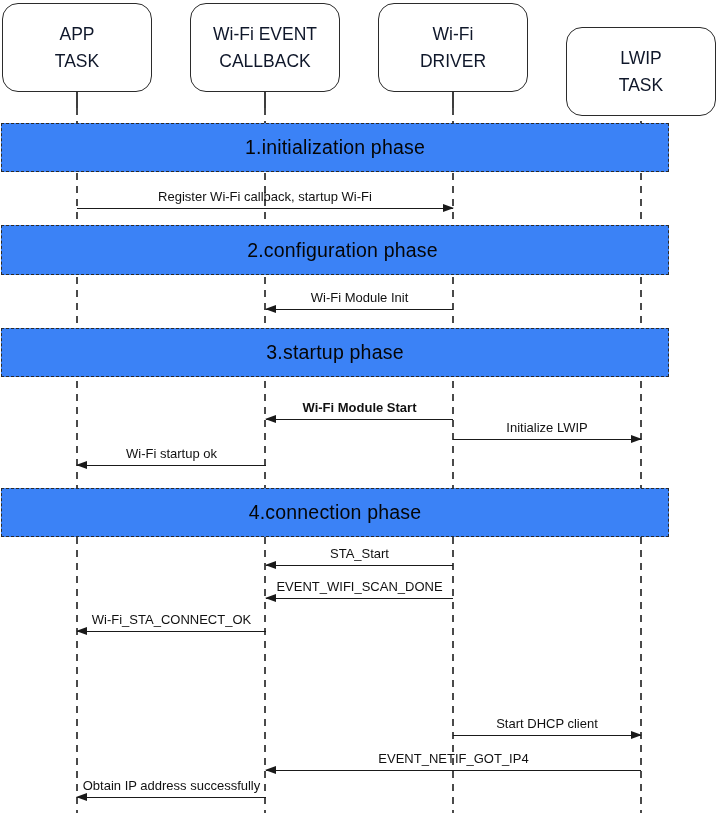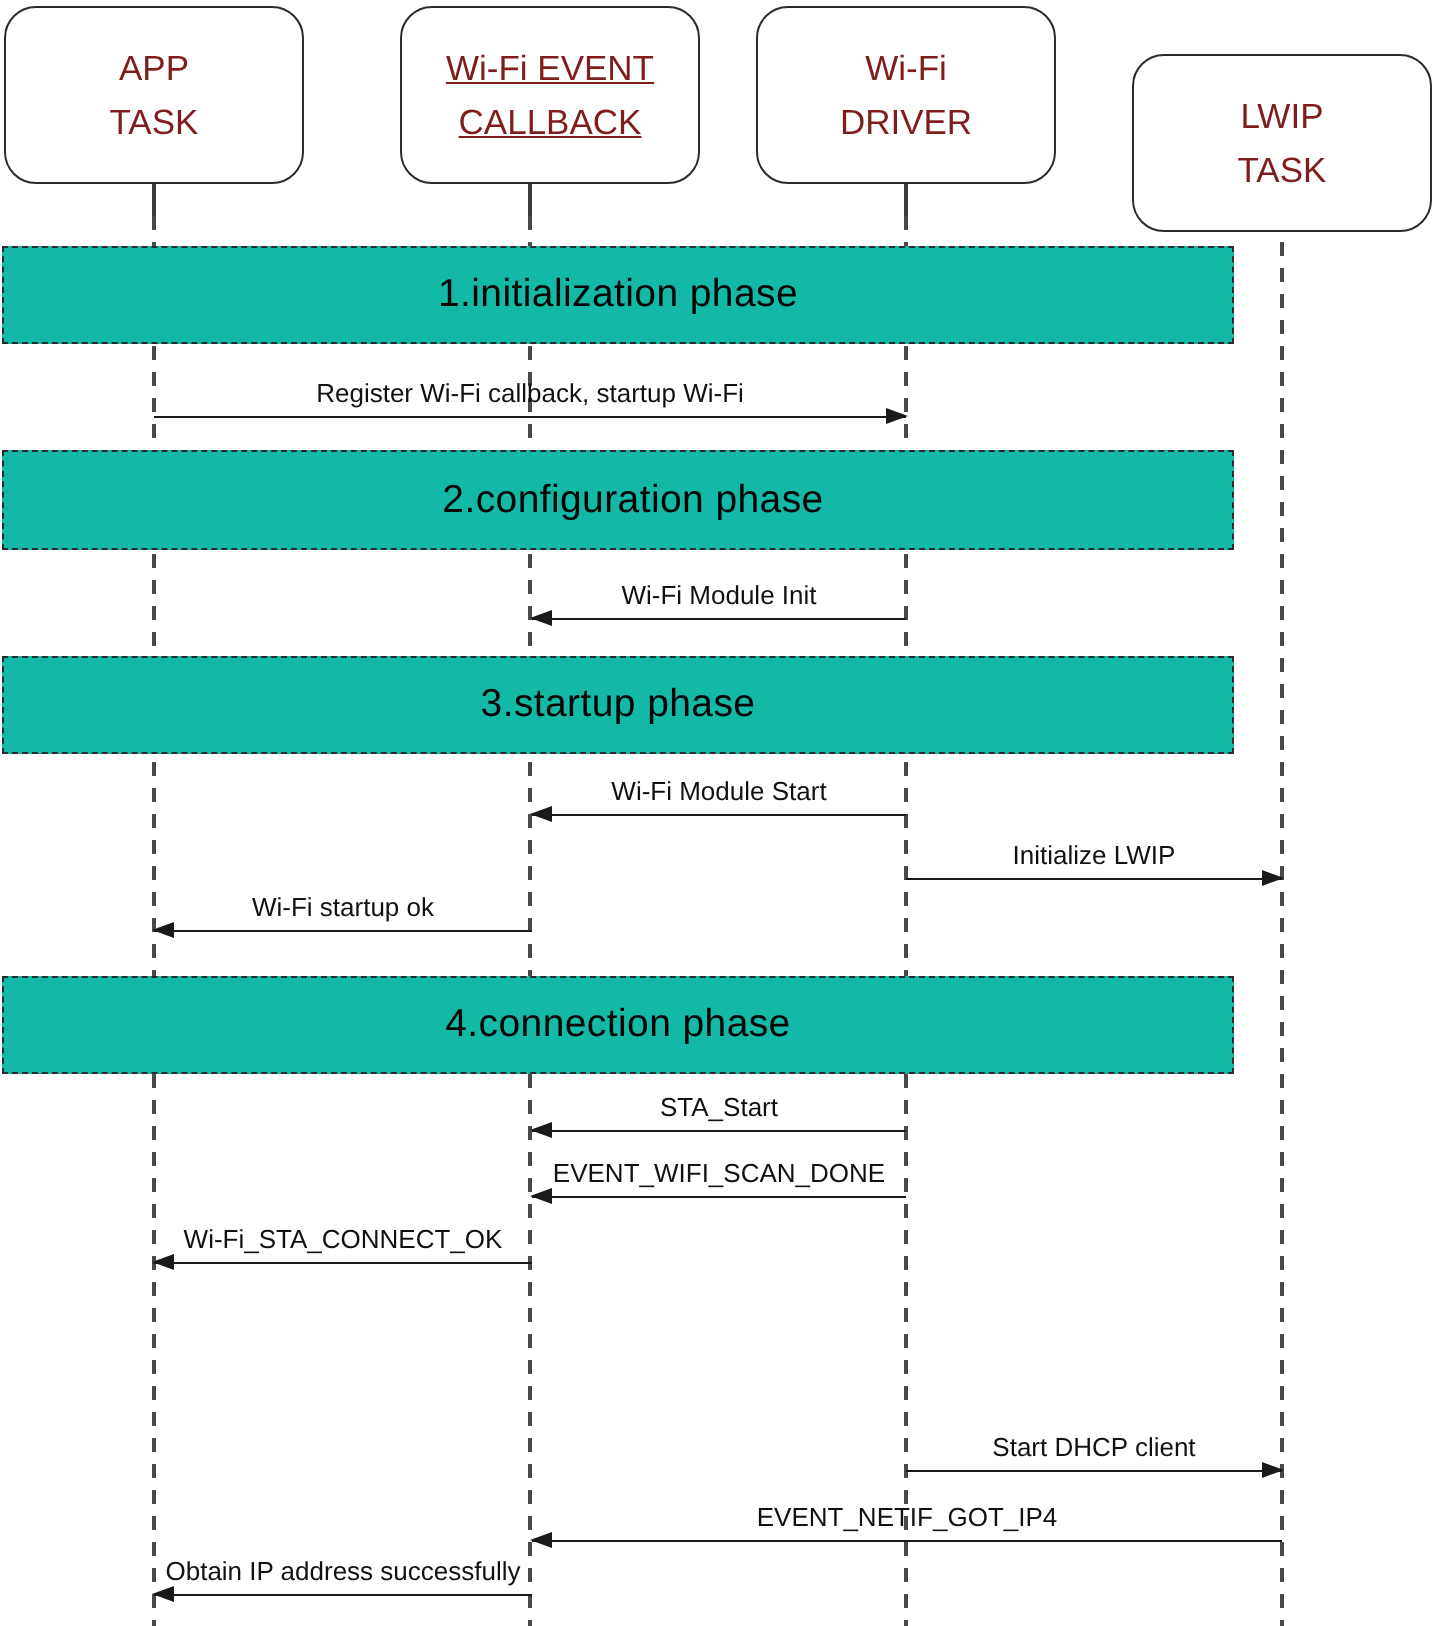--- a/index.html
+++ b/index.html
@@ -7,36 +7,36 @@
     position:relative; width:719px; height:813px; background:#ffffff;
     font-family:"Liberation Sans","DejaVu Sans",sans-serif; color:#111;
     overflow:hidden;
   }
 
   
   .actor {
     position:absolute; top:3px; width:150px; height:89px; box-sizing:border-box;
     border:1.6px solid #2b2b2b; border-radius:16px; background:#ffffff;
     display:flex; flex-direction:column; align-items:center; justify-content:center;
-    font-size:17.5px; line-height:27px; text-align:center; color:#7f1d1d;
+    font-size:17.5px; line-height:27px; text-align:center; color:#0f172a;
   }
 
   
   .stub {
     position:absolute; width:2px; height:17px; top:92px; background:#3d3d3d;
   }
   .lifeline {
     position:absolute; width:2px; top:108px; height:705px;
     background:repeating-linear-gradient(to bottom,#4a4a4a 0 7px,transparent 7px 13px);
   }
 
   
   .phase {
-    position:absolute; left:1px; width:616px; box-sizing:border-box;
-    border:1.6px dashed #2b2b2b; background:#14b8a6;
+    position:absolute; left:1px; width:668px; box-sizing:border-box;
+    border:1.6px dashed #2b2b2b; background:#3b82f6;
     display:flex; align-items:center; justify-content:center;
   }
   .phase-title { font-size:19.5px; color:#050505; letter-spacing:0.2px; }
 
   
   .msg { position:absolute; }
   .msg-label {
     height:17px; line-height:17px; font-size:13px; color:#111;
     text-align:center; white-space:nowrap;
   }
@@ -88,21 +88,21 @@
     </div>
   </div>
 
   <div class="msg" style="left:266px; top:289px; width:187px;">
     <div class="msg-label">Wi-Fi Module Init</div>
     <div class="msg-line">
       <span class="head left"></span>
     </div>
   </div>
 
-  <div class="msg" style="left:266px; top:387px; width:187px;">
+  <div class="msg" style="left:266px; top:399px; width:187px;font-weight:bold;">
     <div class="msg-label">Wi-Fi Module Start</div>
     <div class="msg-line">
       <span class="head left"></span>
     </div>
   </div>
 
   <div class="msg" style="left:77px; top:445px; width:189px;">
     <div class="msg-label">Wi-Fi startup ok</div>
     <div class="msg-line">
       <span class="head left"></span>
@@ -156,21 +156,21 @@
     <div class="msg-label">Obtain IP address successfully</div>
     <div class="msg-line">
       <span class="head left"></span>
     </div>
   </div>
 
   <div class="actor" style="left:2px;">
     <span>APP</span>
     <span>TASK</span>
   </div>
-  <div class="actor" style="left:200px;text-decoration:underline;">
+  <div class="actor" style="left:190px;">
     <span>Wi-Fi EVENT</span>
     <span>CALLBACK</span>
   </div>
   <div class="actor" style="left:378px;">
     <span>Wi-Fi</span>
     <span>DRIVER</span>
   </div>
   <div class="actor" style="left:566px;margin-top:24px;">
     <span>LWIP</span>
     <span>TASK</span>

